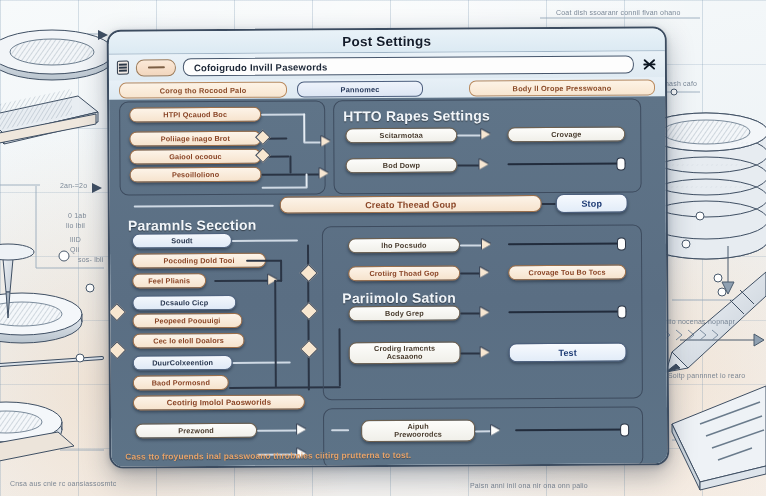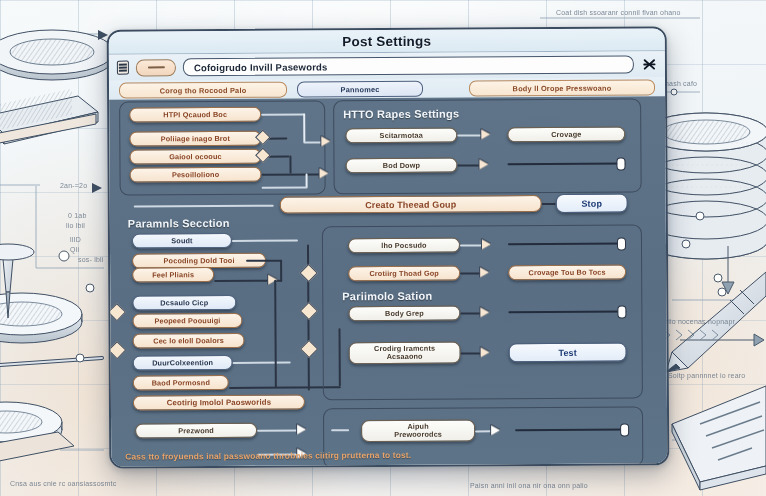--- a/index.html
+++ b/index.html
@@ -70,21 +70,21 @@
   .chip.c1{flex:0 0 150px;}
   .chip.c2{flex:0 0 108px;}
   .chip.c3{flex:0 0 168px;margin-left:auto;}
 
   
   .winbody{position:absolute;left:0;right:0;top:68px;bottom:0;
     background:linear-gradient(180deg,#5f7488 0%,#5a6e83 55%,#5d7387 100%);
     padding:7px 9px 0 9px;box-sizing:border-box;}
 
   .grp{position:absolute;border:1.5px solid #3d4b5e;border-radius:9px;}
-  .grp-title{position:absolute;font-size:11px;font-weight:bold;color:#f2f6fa;
+  .grp-title{position:absolute;font-size:14px;font-weight:bold;color:#f2f6fa;
     letter-spacing:.2px;text-shadow:0 1px 1px rgba(0,0,0,.45);white-space:nowrap;}
 
   .node{position:absolute;height:15px;border-radius:8px;display:flex;align-items:center;
     justify-content:center;font-size:7.3px;font-weight:bold;letter-spacing:.15px;
     white-space:nowrap;overflow:hidden;padding:0 6px;box-sizing:border-box;
     box-shadow:0 2px 3px rgba(10,20,35,.4);}
   .node.cream{background:linear-gradient(180deg,#fdf4e9,#f6e3cd);border:1.3px solid #9d6f49;color:#8a4526;}
   .node.blueish{background:linear-gradient(180deg,#f4f8fd,#dfe9f6);border:1.3px solid #50637f;color:#27364f;}
   .node.white{background:linear-gradient(180deg,#fdfdfb,#f0efe9);border:1.3px solid #6d5f4e;color:#473a2c;}
   .node.tall{height:22px;flex-direction:column;justify-content:center;line-height:1.15;}
@@ -355,21 +355,21 @@
       </div>
 
       <div class="lane light" style="left:24px;top:106px;width:140px;"></div>
       <div class="node cream" style="left:170px;top:98px;width:262px;height:17px;font-size:9px;">Creato Theead Goup</div>
       <div class="lane" style="left:432px;top:106px;width:14px;"></div>
       <div class="node btn" style="left:446px;top:97px;width:72px;height:19px;">Stop</div>
 
       <div class="grp-title" style="left:18px;top:118px;">Paramnls Secction</div>
       <div class="node blueish" style="left:22px;top:134px;width:100px;">Soudt</div>
       <div class="node cream" style="left:22px;top:154px;width:134px;">Pocoding Dold Tooi</div>
-      <div class="node cream" style="left:22px;top:168px;width:82px;">Feel Plianis</div>
+      <div class="node cream" style="left:22px;top:174px;width:74px;">Feel Plianis</div>
       <div class="node blueish" style="left:22px;top:196px;width:104px;">Dcsaulo Cicp</div>
       <div class="node cream" style="left:22px;top:214px;width:110px;">Peopeed Poouuigi</div>
       <div class="node cream" style="left:22px;top:234px;width:112px;">Cec lo eloll Doalors</div>
       <div class="node blueish" style="left:22px;top:256px;width:100px;">DuurColxeention</div>
       <div class="node cream" style="left:22px;top:276px;width:96px;">Baod Pormosnd</div>
 
       <div class="lane light" style="left:122px;top:141px;width:66px;"></div>
       <div class="lane" style="left:136px;top:161px;width:36px;"></div>
       <div class="vlane" style="left:170px;top:161px;height:22px;"></div>
       <div class="lane" style="left:104px;top:181px;width:68px;"></div>

